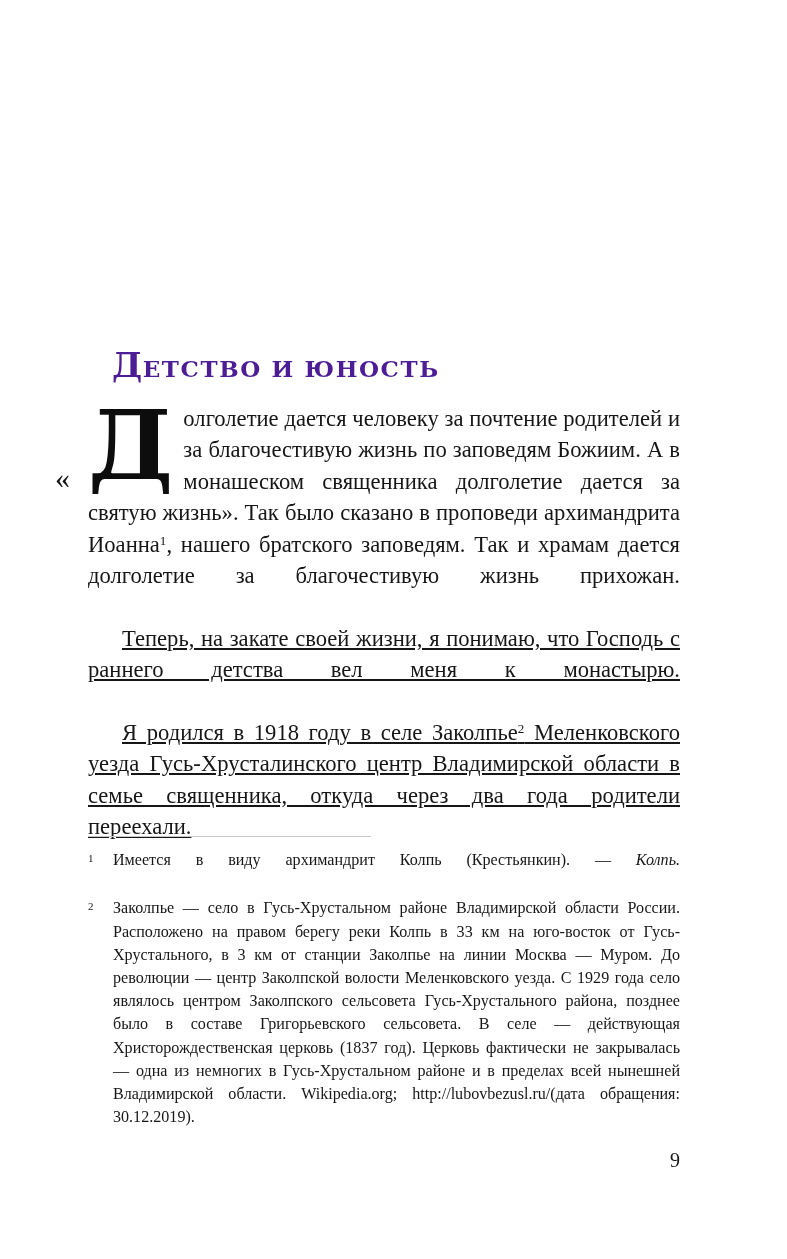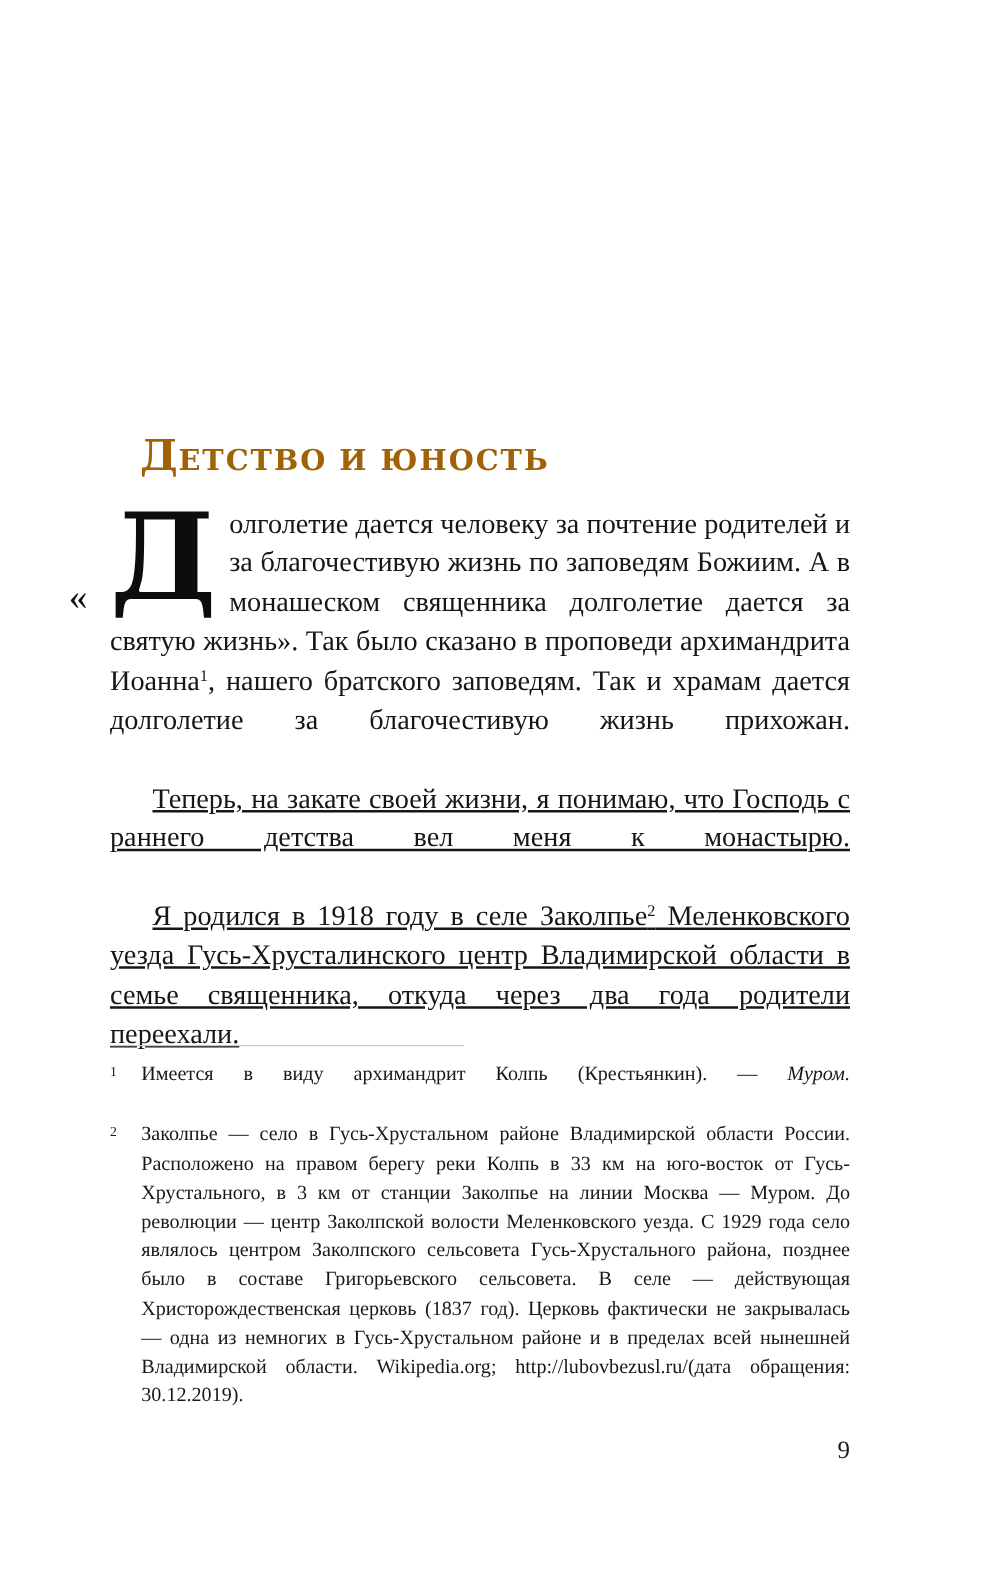--- a/index.html
+++ b/index.html
@@ -22,21 +22,21 @@
   
   .chapter-heading {
     position: absolute;
     left: 112px;
     top: 330px;
     width: 580px;
     font-family: "DejaVu Serif", "Liberation Serif", serif;
     font-size: 27px;
     line-height: 34px;
     letter-spacing: 1.6px;
-    color: #a16207;
+    color: #4c1d95;
     white-space: nowrap;
   }
   .chapter-heading .cap-initial {
     font-size: 34px;
     letter-spacing: 0.5px;
   }
   .chapter-heading .smallcaps {
     font-size: 23px;
     text-transform: uppercase;
   }
@@ -171,21 +171,21 @@
 
     <p class="para indent"><span>Я родился в 1918 году в селе Заколпье</span><sup>2</sup><span> Меленковского уезда Гусь-Хрусталинского центр Владимирской области в семье священника, откуда через два года родители переехали.</span></p>
 
   </div>
 
   <div class="footnote-rule"></div>
 
   <div class="footnotes">
 
     <div class="footnote">
-      <span class="fn-marker">1</span><span>Имеется в виду архимандрит Колпь (Крестьянкин). — </span><span class="fn-src">Муром.</span>
+      <span class="fn-marker">1</span><span>Имеется в виду архимандрит Колпь (Крестьянкин). — </span><span class="fn-src">Колпь.</span>
     </div>
 
     <div class="footnote">
       <span class="fn-marker">2</span><span>Заколпье — село в Гусь-Хрустальном районе Владимирской области России. Расположено на правом берегу реки Колпь в 33 км на юго-восток от Гусь-Хрустального, в 3 км от станции Заколпье на линии Москва — Муром. До революции — центр Заколпской волости Меленковского уезда. С 1929 года село являлось центром Заколпского сельсовета Гусь-Хрустального района, позднее было в составе Григорьевского сельсовета. В селе — действующая Христорождественская церковь (1837 год). Церковь фактически не закрывалась — одна из немногих в Гусь-Хрустальном районе и в пределах всей нынешней Владимирской области. Wikipedia.org; http://lubovbezusl.ru/(дата обращения: 30.12.2019).</span>
     </div>
 
   </div>
 
   <div class="folio">9</div>
 

